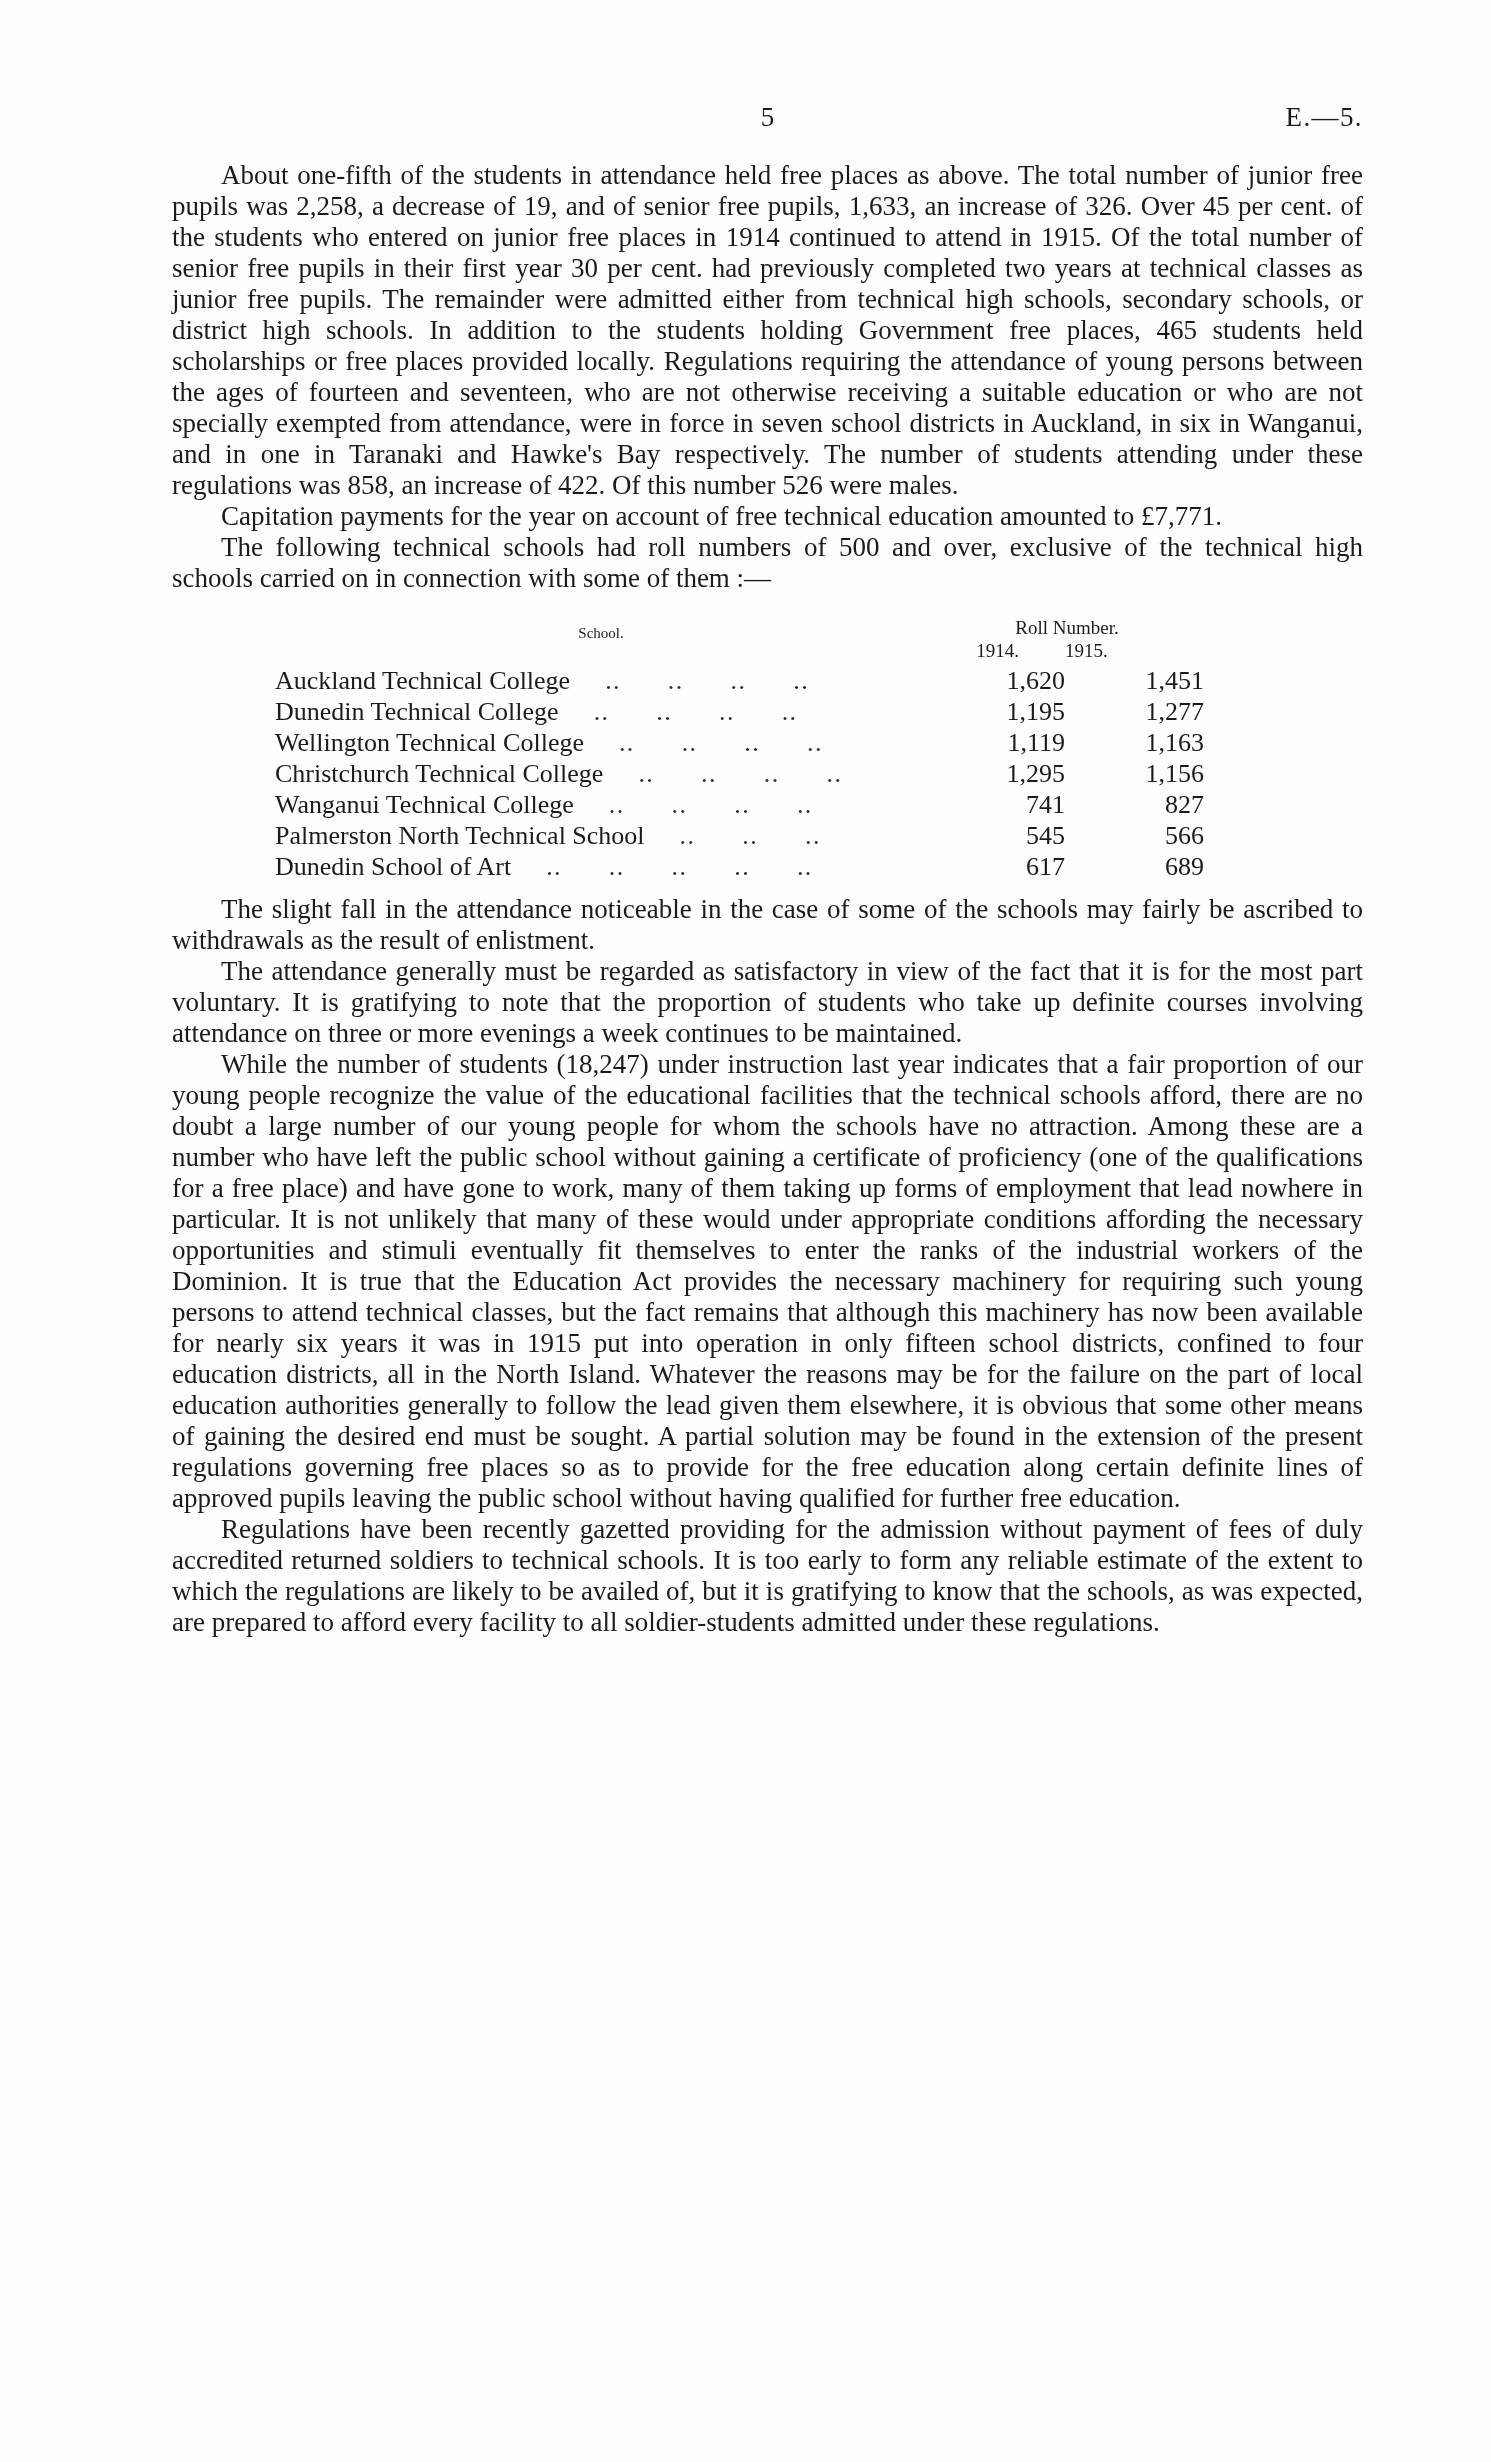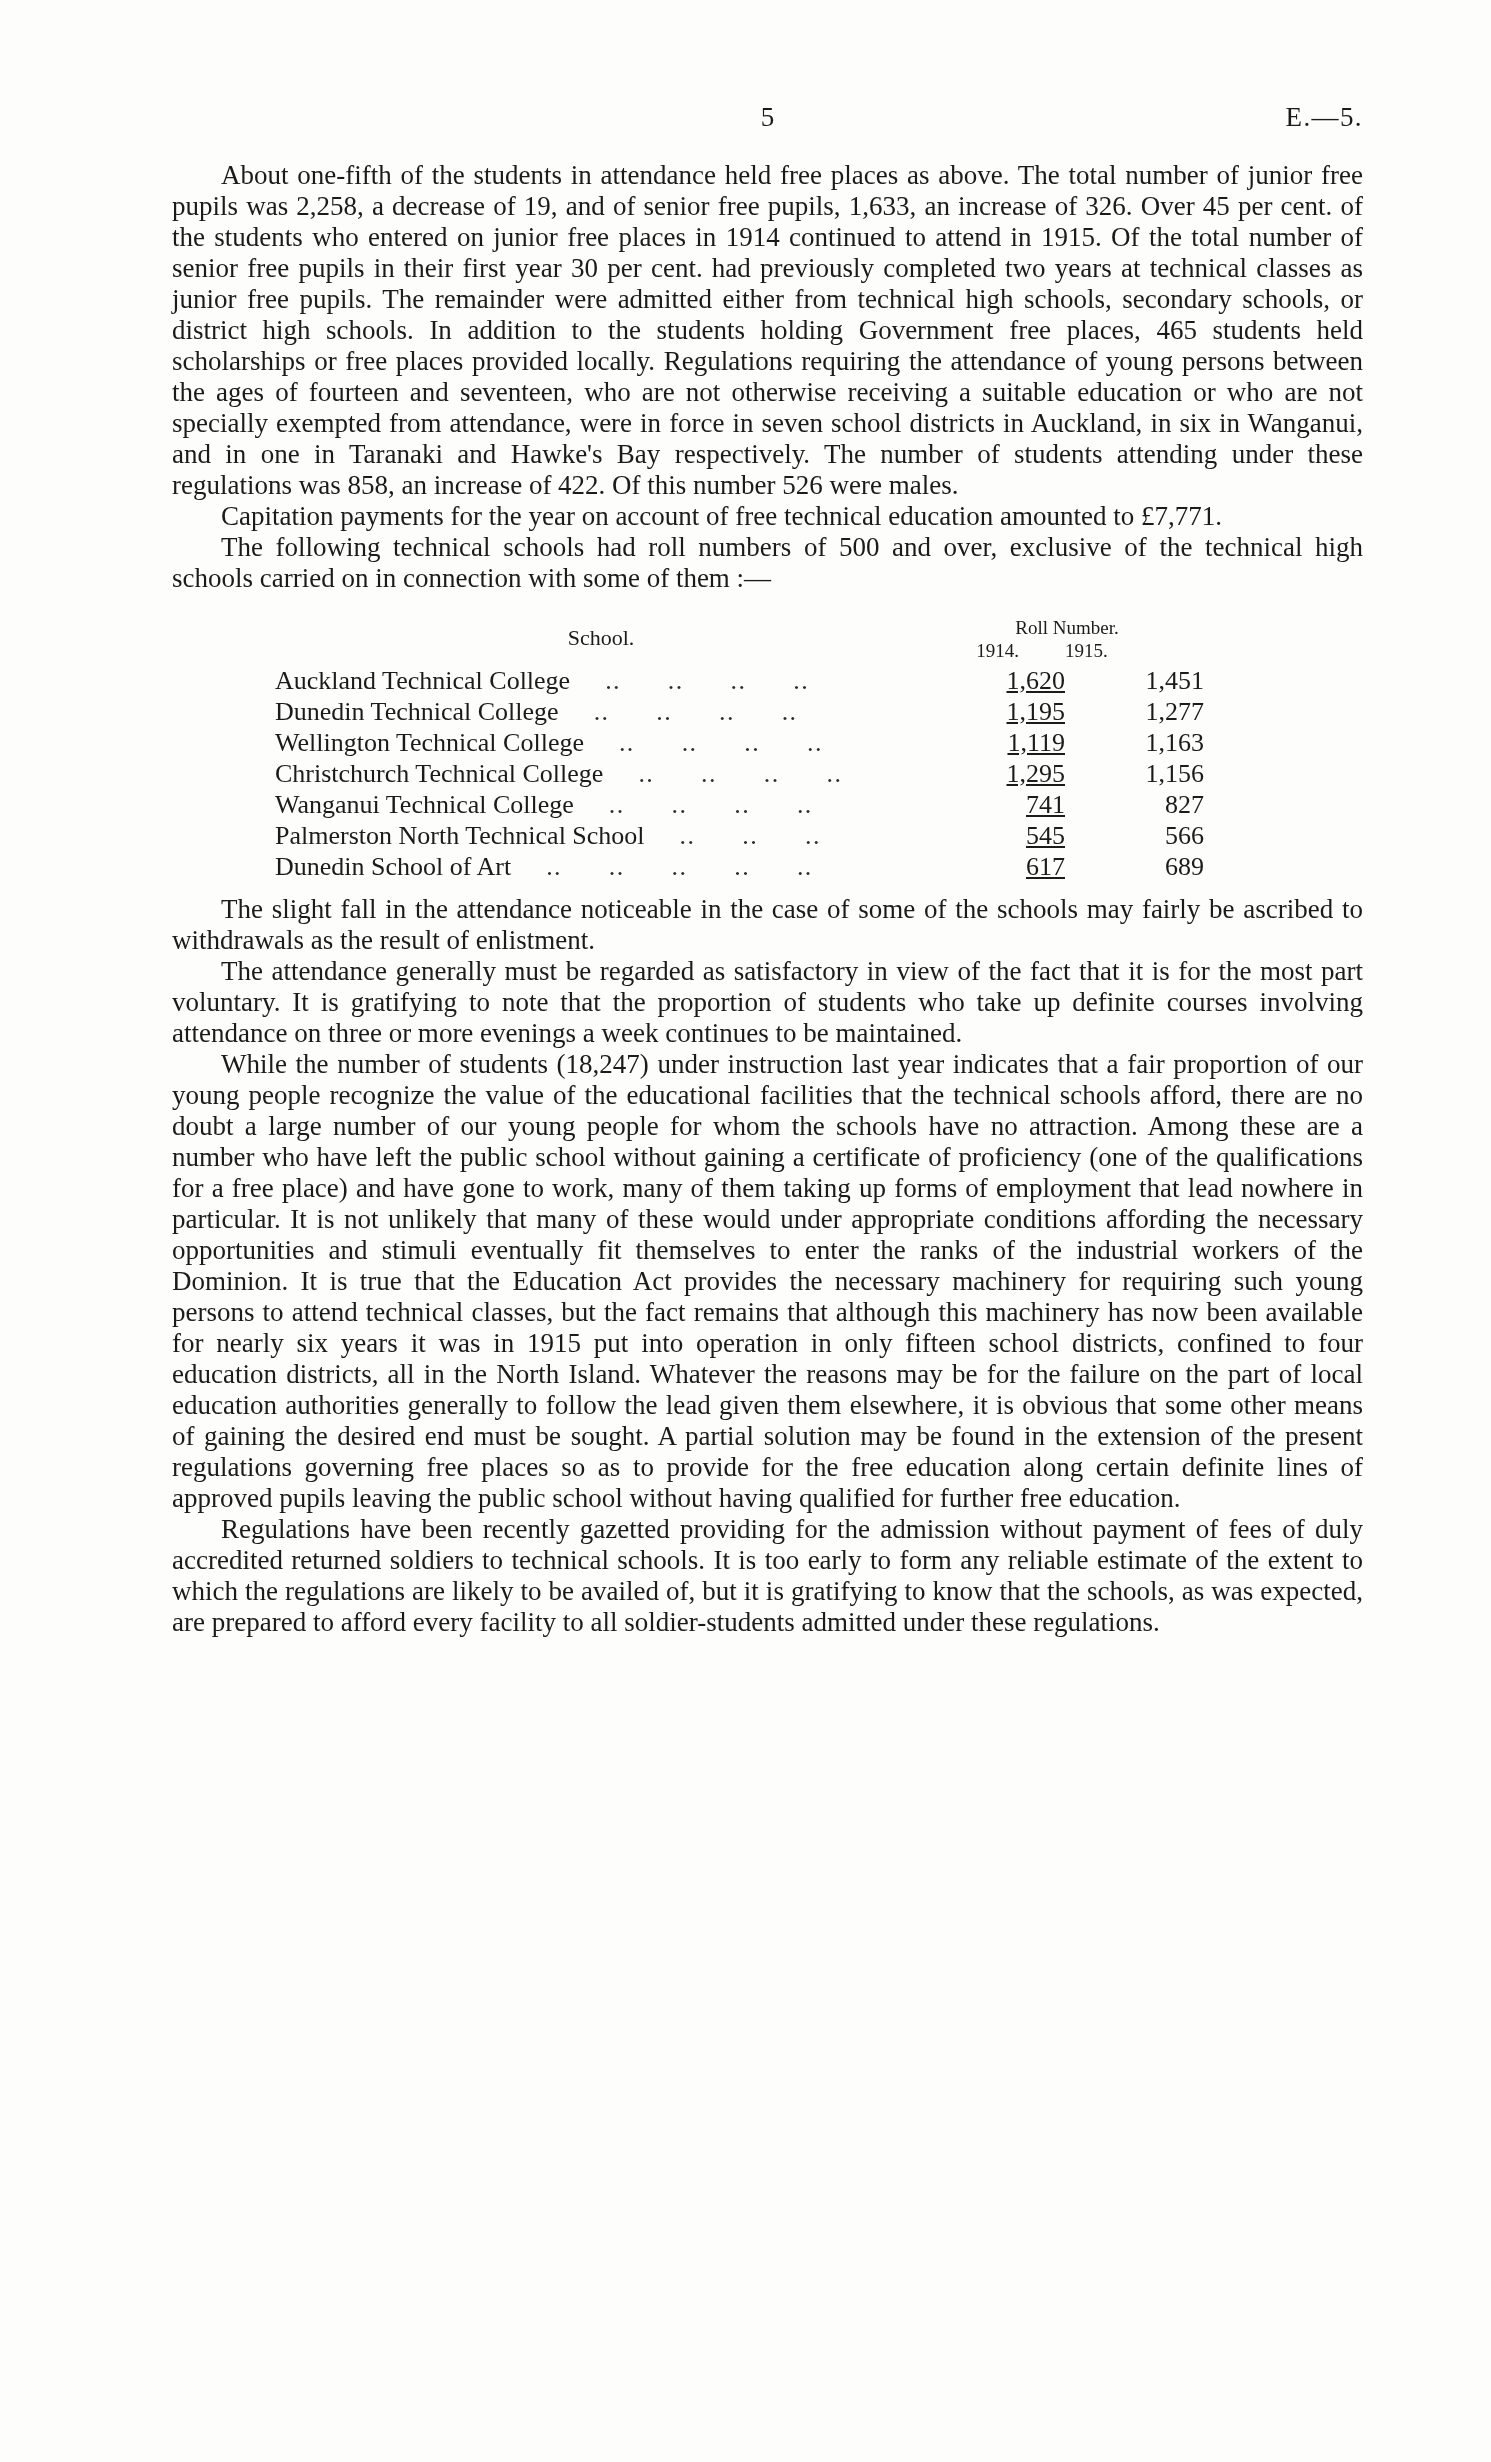--- a/index.html
+++ b/index.html
@@ -59,21 +59,21 @@
     width: 274px;
     text-align: center;
     font-size: 19px;
     line-height: 22px;
   }
   .th-school {
     position: absolute;
     top: 20.4px;
     left: 326px;
     transform: translateX(-50%);
-    font-size: 22px;
+    font-size: 15px;
   }
   .th-years {
     display: flex;
     margin-top: 1.4px;
   }
   .th-y1 { width: 135px; text-align: center; }
   .th-y2 { width: 139px; text-align: left; }
   .tbl-row {
     display: flex;
     line-height: 31px;
@@ -82,21 +82,21 @@
   .cell-school { white-space: nowrap; }
   .cell-dots {
     flex: 1;
     overflow: hidden;
     white-space: nowrap;
     padding-left: 35px;
     letter-spacing: 1.4px;
     word-spacing: 39px;
     color: #2a2a2a;
   }
-  .cell-1914 { width: 114px; text-align: right; text-decoration: underline; }
+  .cell-1914 { width: 114px; text-align: right; }
   .cell-1915 { width: 139px; text-align: right; }
 </style>
 </head>
 <body>
 
 <div class="page">
 
   <div class="page-header">
     <span class="page-number">5</span>
     <span class="doc-ref">E.—5.</span>

